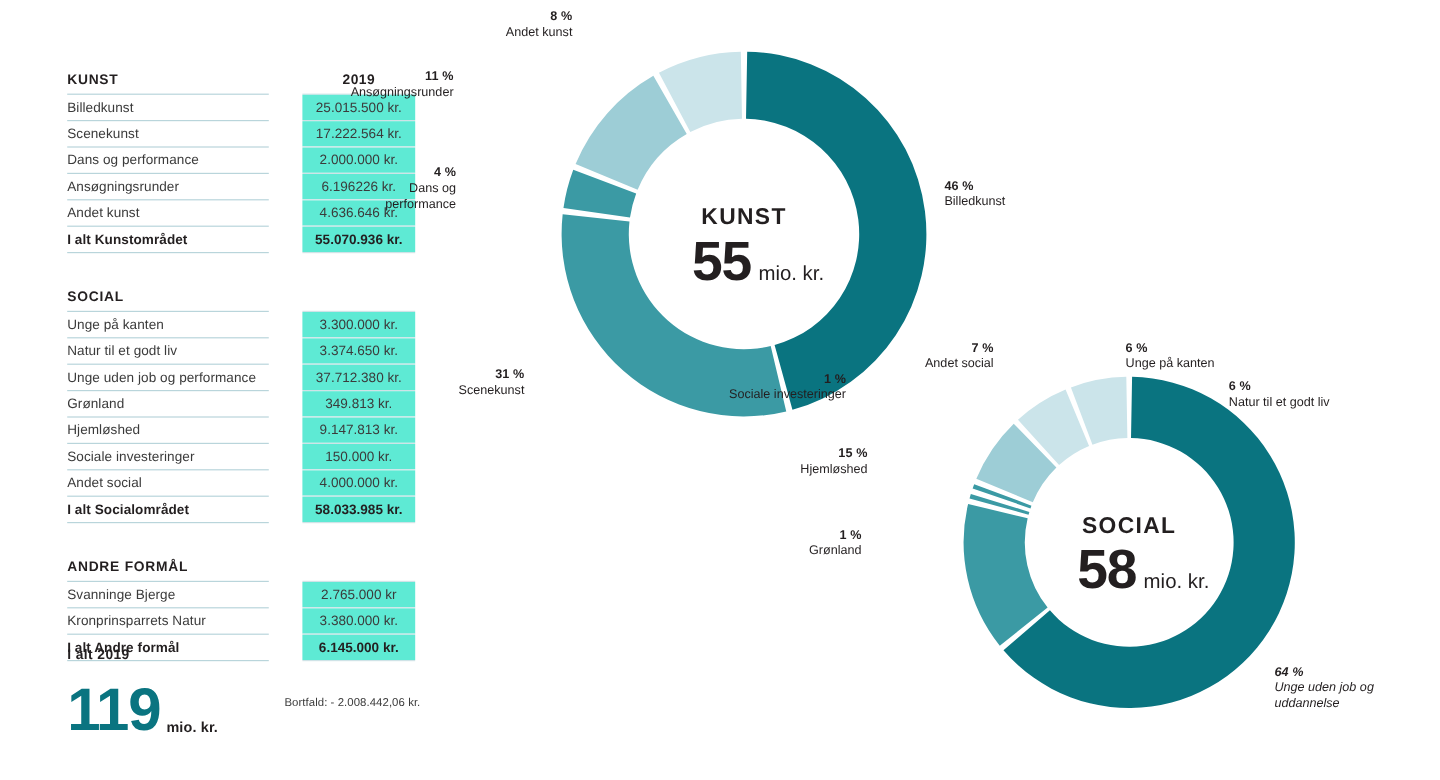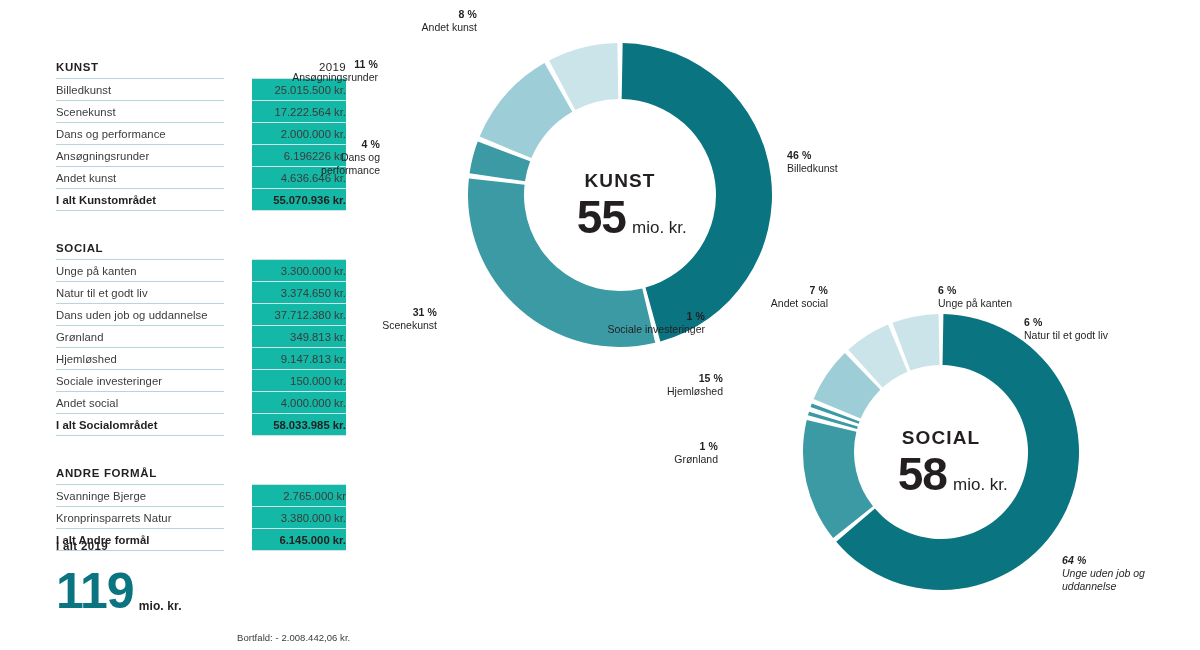--- a/index.html
+++ b/index.html
@@ -13,52 +13,52 @@
   
   .tables{position:absolute;left:56px;top:56px;width:290px;}
   .tbl{width:290px;border-collapse:collapse;table-layout:fixed;}
   .tbl + .spacer{height:26px;}
   .tbl th,.tbl td{padding:0;margin:0;vertical-align:middle;}
   .th-label{
     text-align:left;font-size:11.5px;font-weight:bold;letter-spacing:.055em;
     height:22px;padding-bottom:4px;color:#231f20;
   }
   .th-year{
-    text-align:right;font-size:11.5px;font-weight:normal;letter-spacing:.03em;
+    text-align:center;font-size:11.5px;font-weight:bold;letter-spacing:.03em;
     height:22px;padding-bottom:4px;padding-right:9px;color:#231f20;width:94px;
   }
   .sep-row td{height:1px;padding:0;}
   .sep{height:1px;background:#b9d5db;}
   .sep-val{height:1px;background:#cfe3e7;}
   .r-label{
     font-size:11.3px;color:#3b3b3b;text-align:left;height:21px;
     letter-spacing:.005em;white-space:nowrap;
   }
   .r-val{
-    font-size:11.3px;color:#3b3b3b;text-align:right;height:21px;
-    background:#14b8a6;padding-right:9px;white-space:nowrap;
+    font-size:11.3px;color:#3b3b3b;text-align:center;height:21px;
+    background:#5eead4;padding-right:9px;white-space:nowrap;
   }
   .total .r-label{font-weight:bold;color:#231f20;margin-top:44px;}
   .total .r-val{font-weight:bold;color:#231f20;}
   .gapcol{width:28px;}
 
   
   .grand{position:absolute;left:56px;top:540px;}
   .grand-cap{font-size:11.5px;font-weight:bold;letter-spacing:.03em;color:#231f20;}
   .grand-row{display:flex;align-items:flex-end;margin-top:16px;}
   .grand-num{
     font-size:50px;font-weight:bold;color:#0a7480;line-height:.95;
     letter-spacing:-.02em;
   }
   .grand-unit{
     font-size:12px;font-weight:bold;color:#231f20;margin-left:5px;
     padding-bottom:3px;letter-spacing:.01em;
   }
   .bortfald{
-    position:absolute;left:237px;top:632px;font-size:9.5px;color:#3b3b3b;
+    position:absolute;left:237px;top:580px;font-size:9.5px;color:#3b3b3b;
     letter-spacing:.005em;white-space:nowrap;text-align:right;
   }
 
   
   .donut-wrap{position:absolute;}
   #kunst-donut{left:435px;top:20px;width:370px;height:350px;}
   #social-donut{left:800px;top:300px;width:340px;height:330px;}
   .center-title{
     font-weight:bold;letter-spacing:.06em;fill:#231f20;text-anchor:middle;
     font-family:"Liberation Sans", sans-serif;
@@ -235,21 +235,21 @@
           <tr class="sep-row">
             <td>
               <div class="sep"></div>
             </td>
             <td></td>
             <td style="background:#e7f1f3">
               <div class="sep-val"></div>
             </td>
           </tr>
           <tr>
-            <td class="r-label">Dans uden job og uddannelse</td>
+            <td class="r-label">Unge uden job og performance</td>
             <td></td>
             <td class="r-val">37.712.380 kr.</td>
           </tr>
           <tr class="sep-row">
             <td>
               <div class="sep"></div>
             </td>
             <td></td>
             <td style="background:#e7f1f3">
               <div class="sep-val"></div>

